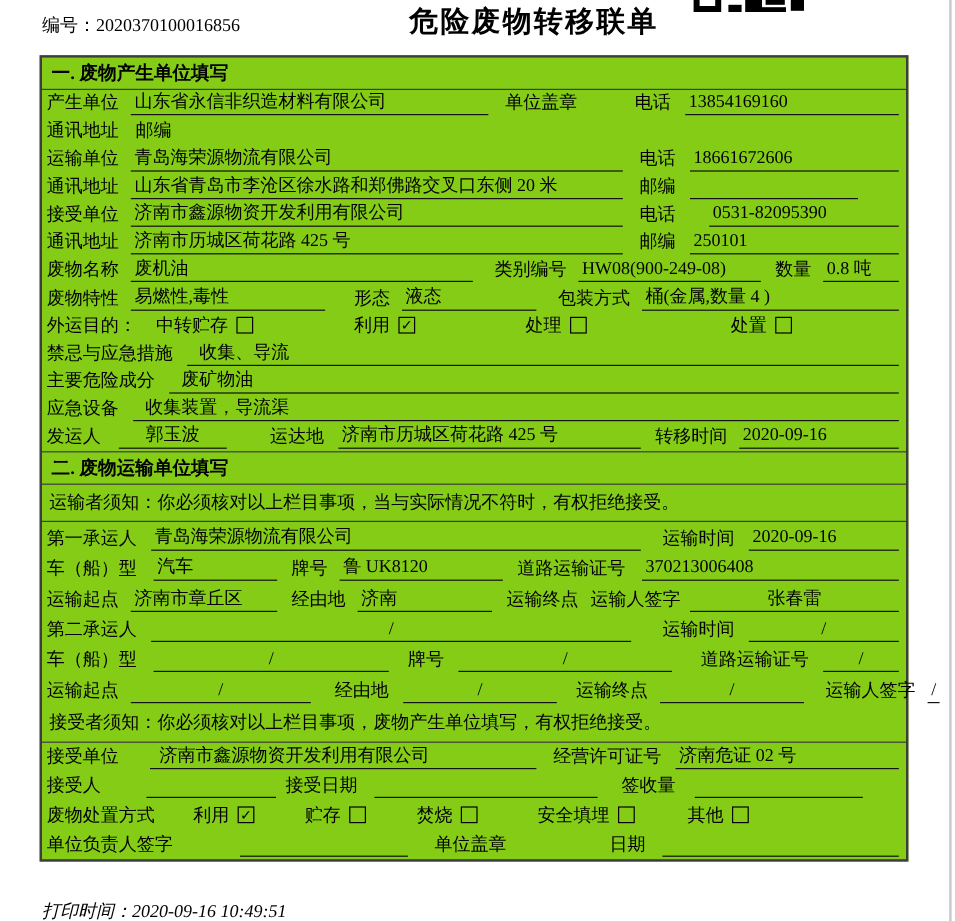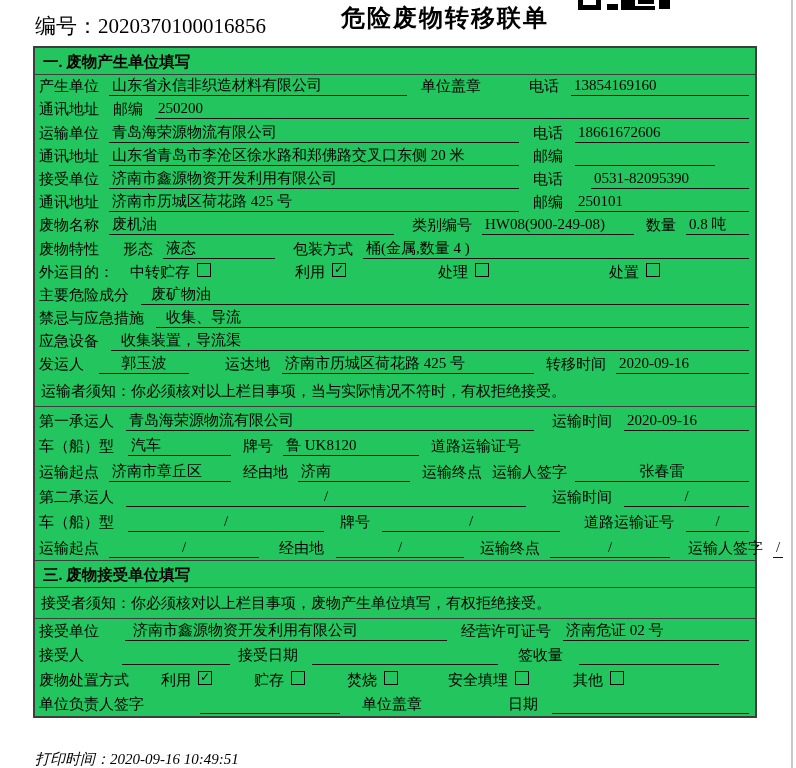--- a/index.html
+++ b/index.html
@@ -3,42 +3,42 @@
 <meta charset="utf-8">
 <style>
   html,body{margin:0;padding:0;}
   body{
     width:796px;height:768px;position:relative;overflow:hidden;
     background:#ffffff;color:#000;
     font-family:"Liberation Serif","DejaVu Serif",serif;
   }
   .abs{position:absolute;}
   
-  #serial{left:35px;top:12px;font-size:21px;}
+  #serial{left:35px;top:12px;font-size:15px;}
   #doc-title{left:0;top:2px;width:890px;text-align:center;font-size:24px;font-weight:bold;letter-spacing:2px;}
   
   #qr{left:578px;top:0;width:92px;height:11px;}
   #qr div{position:absolute;background:#000;}
   #qr .w{background:#fff;}
   
   #edge{left:791px;top:0;width:2px;height:768px;background:#c9c9c9;}
   
-  #doc-box{position:absolute;left:33px;top:46px;width:720px;border:2px solid #3d3d3d;background:#22c55e;}
+  #doc-box{position:absolute;left:33px;top:46px;width:720px;border:2px solid #3d3d3d;background:#84cc16;}
   .sec-title{font-weight:bold;font-size:15.5px;line-height:19px;padding:4px 8px 3px 8px;border-bottom:1.5px solid #3d3d3d;}
   .sec-title.mid{border-top:1.5px solid #3d3d3d;}
   .notice{font-size:15px;line-height:19px;padding:6px 8px 5px 6px;border-bottom:1.5px solid #3d3d3d;}
   .row{display:flex;align-items:flex-end;padding:0 6px 2px 4px;font-size:15px;line-height:19px;box-sizing:border-box;}
   .s1 .row{height:23.2px;}
   .s2 .row{height:25.4px;}
   .s3 .row{height:24.3px;}
   .lbl{white-space:nowrap;flex:none;}
   .val{border-bottom:1px solid #111;white-space:nowrap;flex:none;padding:0 3px;min-height:19px;box-sizing:border-box;}
   .val.c{text-align:center;}
   .fill{flex:1 1 auto;}
-  .opt{display:flex;align-items:flex-start;flex:none;}
+  .opt{display:flex;align-items:center;flex:none;}
   .cb{flex:none;width:12px;height:12px;border:1.6px solid #000;margin:0 0 2px 7px;
       display:flex;align-items:center;justify-content:center;
       font-size:12px;line-height:11px;font-weight:bold;font-family:"DejaVu Sans",sans-serif;}
   #footer{left:35px;top:750px;font-size:15px;font-style:italic;}
 </style>
 </head>
 <body>
 
 <div class="abs" id="serial"><span>编号：</span><span>2020370100016856</span></div>
 <div class="abs" id="doc-title">危险废物转移联单</div>
@@ -64,21 +64,20 @@
       <span class="lbl">产生单位</span>
       <span class="val" style="width:298px;margin-left:10px;">山东省永信非织造材料有限公司</span>
       <span class="lbl" style="margin-left:14px;">单位盖章</span>
       <span class="lbl" style="margin-left:48px;">电话</span>
       <span class="val fill" style="margin-left:12px;">13854169160</span>
     </div>
 
     <div class="row">
       <span class="lbl">通讯地址</span>
       <span class="lbl" style="margin-left:14px;">邮编</span>
-      <span class="val fill" style="margin-left:12px;">250200</span>
     </div>
 
     <div class="row">
       <span class="lbl">运输单位</span>
       <span class="val" style="width:410px;margin-left:10px;">青岛海荣源物流有限公司</span>
       <span class="lbl" style="margin-left:14px;">电话</span>
       <span class="val fill" style="margin-left:12px;">18661672606</span>
     </div>
 
     <div class="row">
@@ -106,20 +105,21 @@
       <span class="lbl">废物名称</span>
       <span class="val" style="width:285px;margin-left:10px;">废机油</span>
       <span class="lbl" style="margin-left:18px;">类别编号</span>
       <span class="val" style="width:152px;margin-left:10px;">HW08(900-249-08)</span>
       <span class="lbl" style="margin-left:12px;text-align:right;">数量</span>
       <span class="val fill" style="margin-left:10px;">0.8 吨</span>
     </div>
 
     <div class="row">
       <span class="lbl">废物特性</span>
+      <span class="val" style="width:162px;margin-left:10px;">易燃性,毒性</span>
       <span class="lbl" style="margin-left:24px;">形态</span>
       <span class="val" style="width:112px;margin-left:10px;">液态</span>
       <span class="lbl" style="margin-left:18px;">包装方式</span>
       <span class="val fill" style="margin-left:10px;">桶(金属,数量 4 )</span>
     </div>
 
     <div class="row">
       <span class="lbl">外运目的：</span>
       <span class="opt" style="margin-left:16px;">
         <span class="lbl">中转贮存</span>
@@ -133,60 +133,62 @@
         <span class="lbl">处理</span>
         <span class="cb"></span>
       </span>
       <span class="opt" style="margin-left:120px;">
         <span class="lbl">处置</span>
         <span class="cb"></span>
       </span>
     </div>
 
     <div class="row">
+      <span class="lbl">禁忌与应急措施</span>
+      <span class="val fill" style="margin-left:12px;padding-left:10px;">收集、导流</span>
+    </div>
+
+    <div class="row">
       <span class="lbl">主要危险成分</span>
       <span class="val fill" style="margin-left:12px;padding-left:10px;">废矿物油</span>
-    </div>
-
-    <div class="row">
-      <span class="lbl">禁忌与应急措施</span>
-      <span class="val fill" style="margin-left:12px;padding-left:10px;">收集、导流</span>
     </div>
 
     <div class="row">
       <span class="lbl">应急设备</span>
       <span class="val fill" style="margin-left:12px;padding-left:10px;">收集装置，导流渠</span>
     </div>
 
     <div class="row">
       <span class="lbl">发运人</span>
       <span class="val c" style="width:90px;margin-left:15px;">郭玉波</span>
       <span class="lbl" style="margin-left:36px;">运达地</span>
       <span class="val" style="width:252px;margin-left:12px;">济南市历城区荷花路 425 号</span>
       <span class="lbl" style="margin-left:12px;">转移时间</span>
       <span class="val fill" style="margin-left:10px;">2020-09-16</span>
     </div>
   </div>
 
   <div class="sec s2">
+    <div class="sec-title mid">二. 废物运输单位填写</div>
     <div class="notice">运输者须知：你必须核对以上栏目事项，当与实际情况不符时，有权拒绝接受。</div>
 
     <div class="row">
       <span class="lbl">第一承运人</span>
       <span class="val" style="width:408px;margin-left:12px;">青岛海荣源物流有限公司</span>
       <span class="lbl" style="margin-left:18px;">运输时间</span>
       <span class="val fill" style="margin-left:12px;">2020-09-16</span>
     </div>
 
     <div class="row">
       <span class="lbl">车（船）型</span>
       <span class="val" style="width:103px;margin-left:14px;">汽车</span>
       <span class="lbl" style="margin-left:12px;">牌号</span>
       <span class="val" style="width:136px;margin-left:10px;">鲁 UK8120</span>
       <span class="lbl" style="margin-left:12px;">道路运输证号</span>
+      <span class="val fill" style="margin-left:14px;">370213006408</span>
     </div>
 
     <div class="row">
       <span class="lbl">运输起点</span>
       <span class="val" style="width:122px;margin-left:10px;">济南市章丘区</span>
       <span class="lbl" style="margin-left:12px;">经由地</span>
       <span class="val" style="width:112px;margin-left:10px;">济南</span>
       <span class="lbl" style="margin-left:12px;">运输终点</span>
       <span class="lbl" style="margin-left:10px;">运输人签字</span>
       <span class="val fill c" style="margin-left:8px;">张春雷</span>
@@ -214,21 +216,20 @@
       <span class="lbl" style="margin-left:20px;">经由地</span>
       <span class="val c" style="width:128px;margin-left:12px;">/</span>
       <span class="lbl" style="margin-left:16px;">运输终点</span>
       <span class="val c" style="width:120px;margin-left:10px;">/</span>
       <span class="lbl" style="margin-left:18px;">运输人签字</span>
       <span class="val fill c" style="margin-left:10px;">/</span>
     </div>
   </div>
 
   <div class="sec s3">
-    <div class="sec-title mid">三. 废物接受单位填写</div>
     <div class="notice">接受者须知：你必须核对以上栏目事项，废物产生单位填写，有权拒绝接受。</div>
 
     <div class="row">
       <span class="lbl">接受单位</span>
       <span class="val" style="width:322px;margin-left:26px;padding-left:8px;">济南市鑫源物资开发利用有限公司</span>
       <span class="lbl" style="margin-left:14px;">经营许可证号</span>
       <span class="val fill" style="margin-left:12px;">济南危证 02 号</span>
     </div>
 
     <div class="row">

